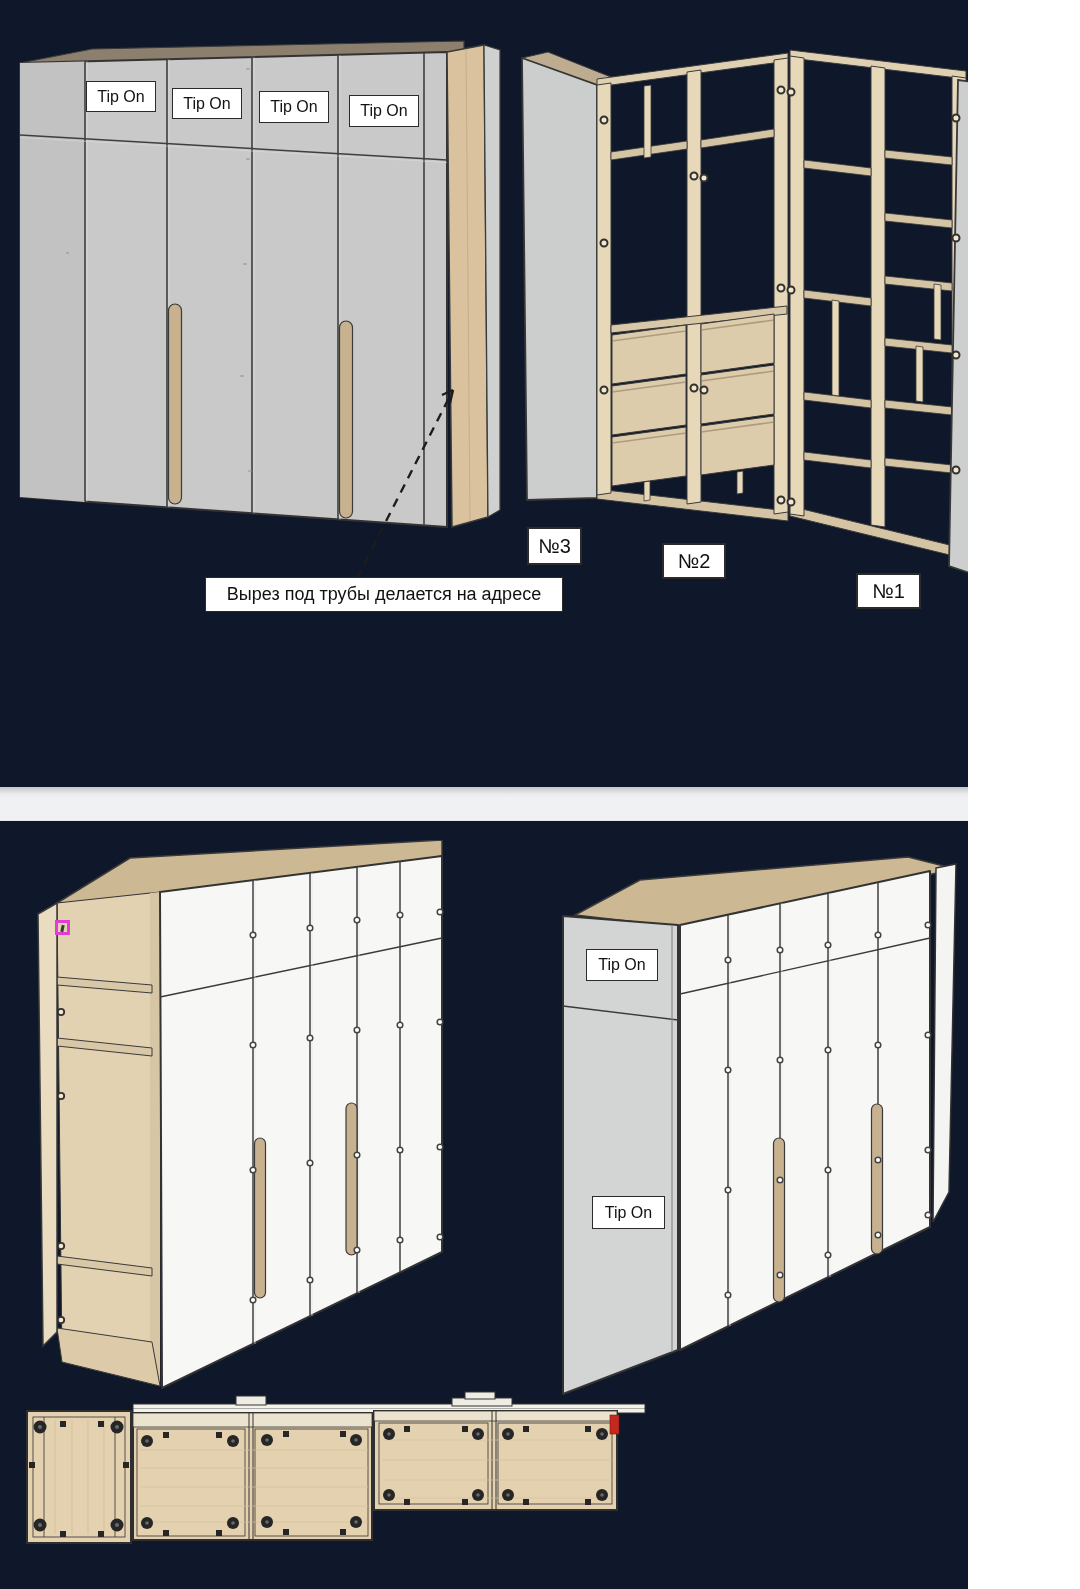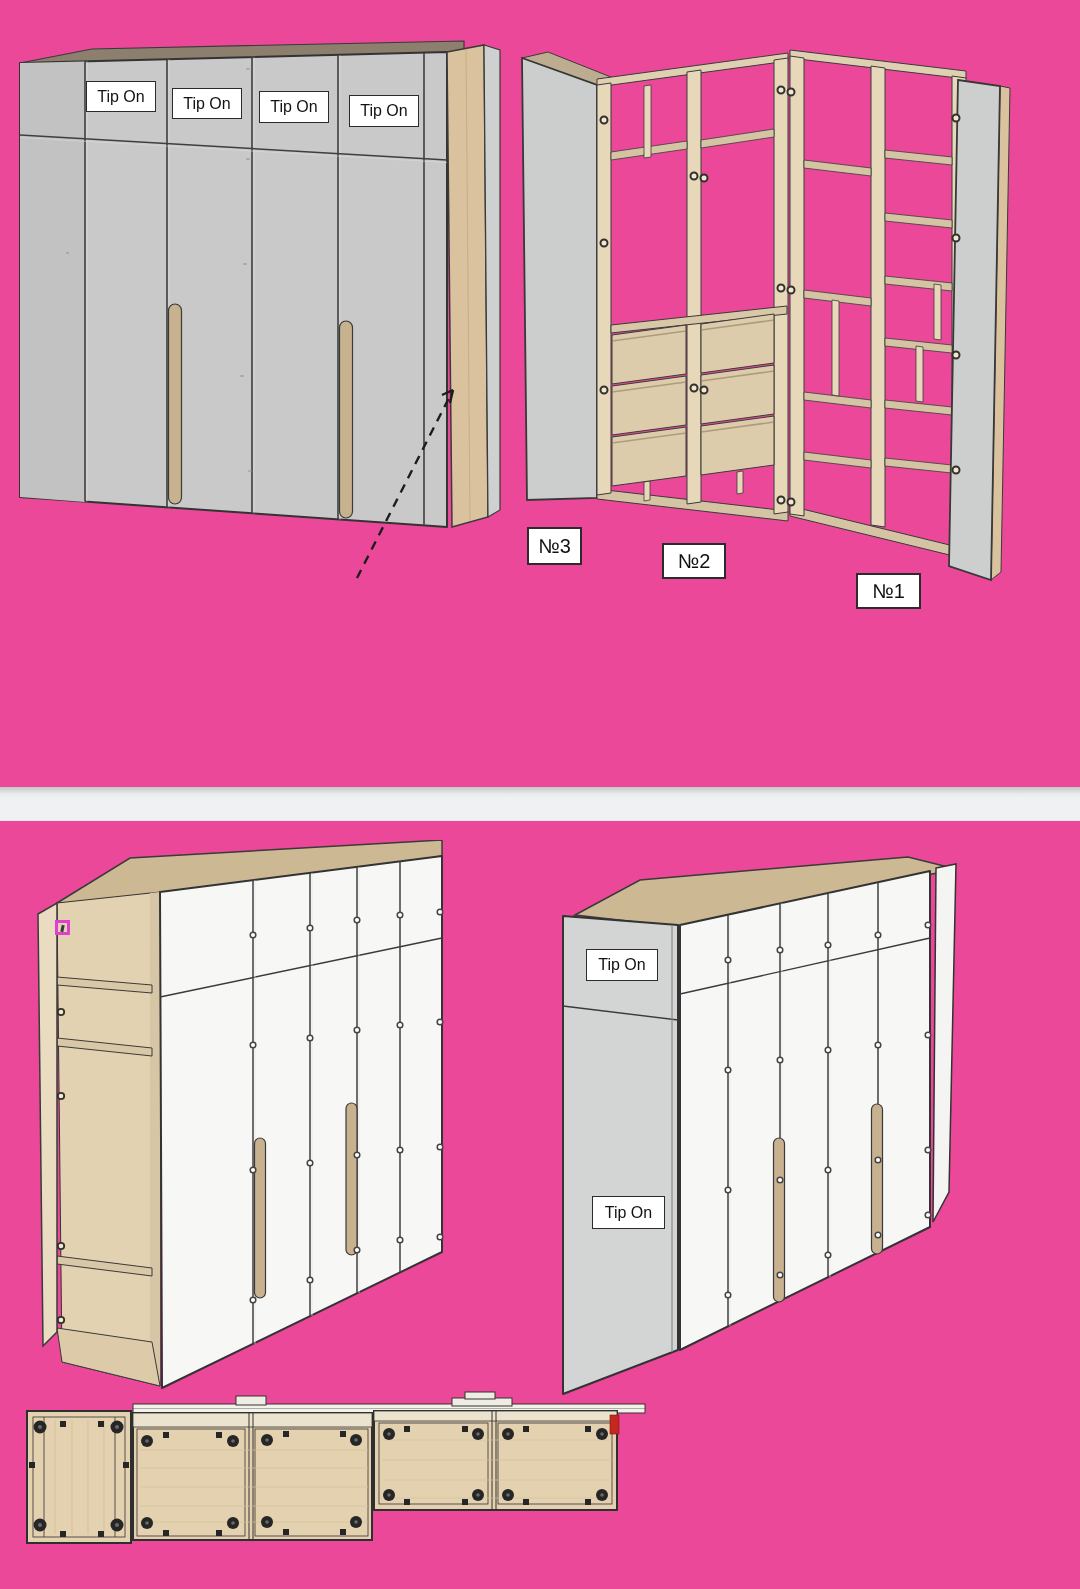--- a/index.html
+++ b/index.html
@@ -1,16 +1,16 @@
 <!DOCTYPE html>
 <html><head>
 <meta charset="utf-8">
 <style>
   html,body{margin:0;padding:0;background:#ffffff;}
-  .canvas{position:relative;width:1080px;height:1589px;background:#ec4899;overflow:hidden;
+  .canvas{position:relative;width:968px;height:1589px;background:#0f172a;overflow:hidden;
           font-family:"Liberation Sans",sans-serif;}
   .illus{position:absolute;}
   .tag{position:absolute;background:#ffffff;border:1.6px solid #2b2b2b;display:flex;
        align-items:center;justify-content:center;color:#111;box-sizing:border-box;
        white-space:nowrap;}
   .tag.small{font-size:16px;}
   .tag.num{font-size:20px;border-width:2px;}
   .tag.callout{font-size:18px;}
   .page-divider{position:absolute;left:0;top:787px;width:1080px;height:33px;
        background:linear-gradient(to bottom,#c3c5c6 0px,#e9ebec 7px,#f0f1f2 12px,#f0f1f2 100%);
@@ -144,20 +144,21 @@
       <circle cx="956" cy="355" r="3.5"></circle>
         <circle cx="956" cy="470" r="3.5"></circle>
     </g>
   </svg>
 
   <div class="tag small" style="left:86px;top:81px;width:70px;height:31px">Tip On</div>
   <div class="tag small" style="left:172px;top:88px;width:70px;height:31px">Tip On</div>
   <div class="tag small" style="left:259px;top:91px;width:70px;height:32px">Tip On</div>
   <div class="tag small" style="left:349px;top:95px;width:70px;height:32px">Tip On</div>
 
+  <div class="tag callout" style="left:205px;top:577px;width:358px;height:35px">Вырез под трубы делается на адресе</div>
 
   <div class="tag num" style="left:527px;top:527px;width:55px;height:38px">№3</div>
   <div class="tag num" style="left:662px;top:543px;width:64px;height:36px">№2</div>
   <div class="tag num" style="left:856px;top:573px;width:65px;height:36px">№1</div>
 
   <div class="page-divider"></div>
 
   <svg class="illus" style="left:25px;top:840px" width="430" height="570" viewBox="25 840 430 570">
     <g>
       <polygon points="57,903 130,858 442,840 442,856 162,908" fill="#cdb894" stroke="#3a3a3a" stroke-width="1.5"></polygon>

